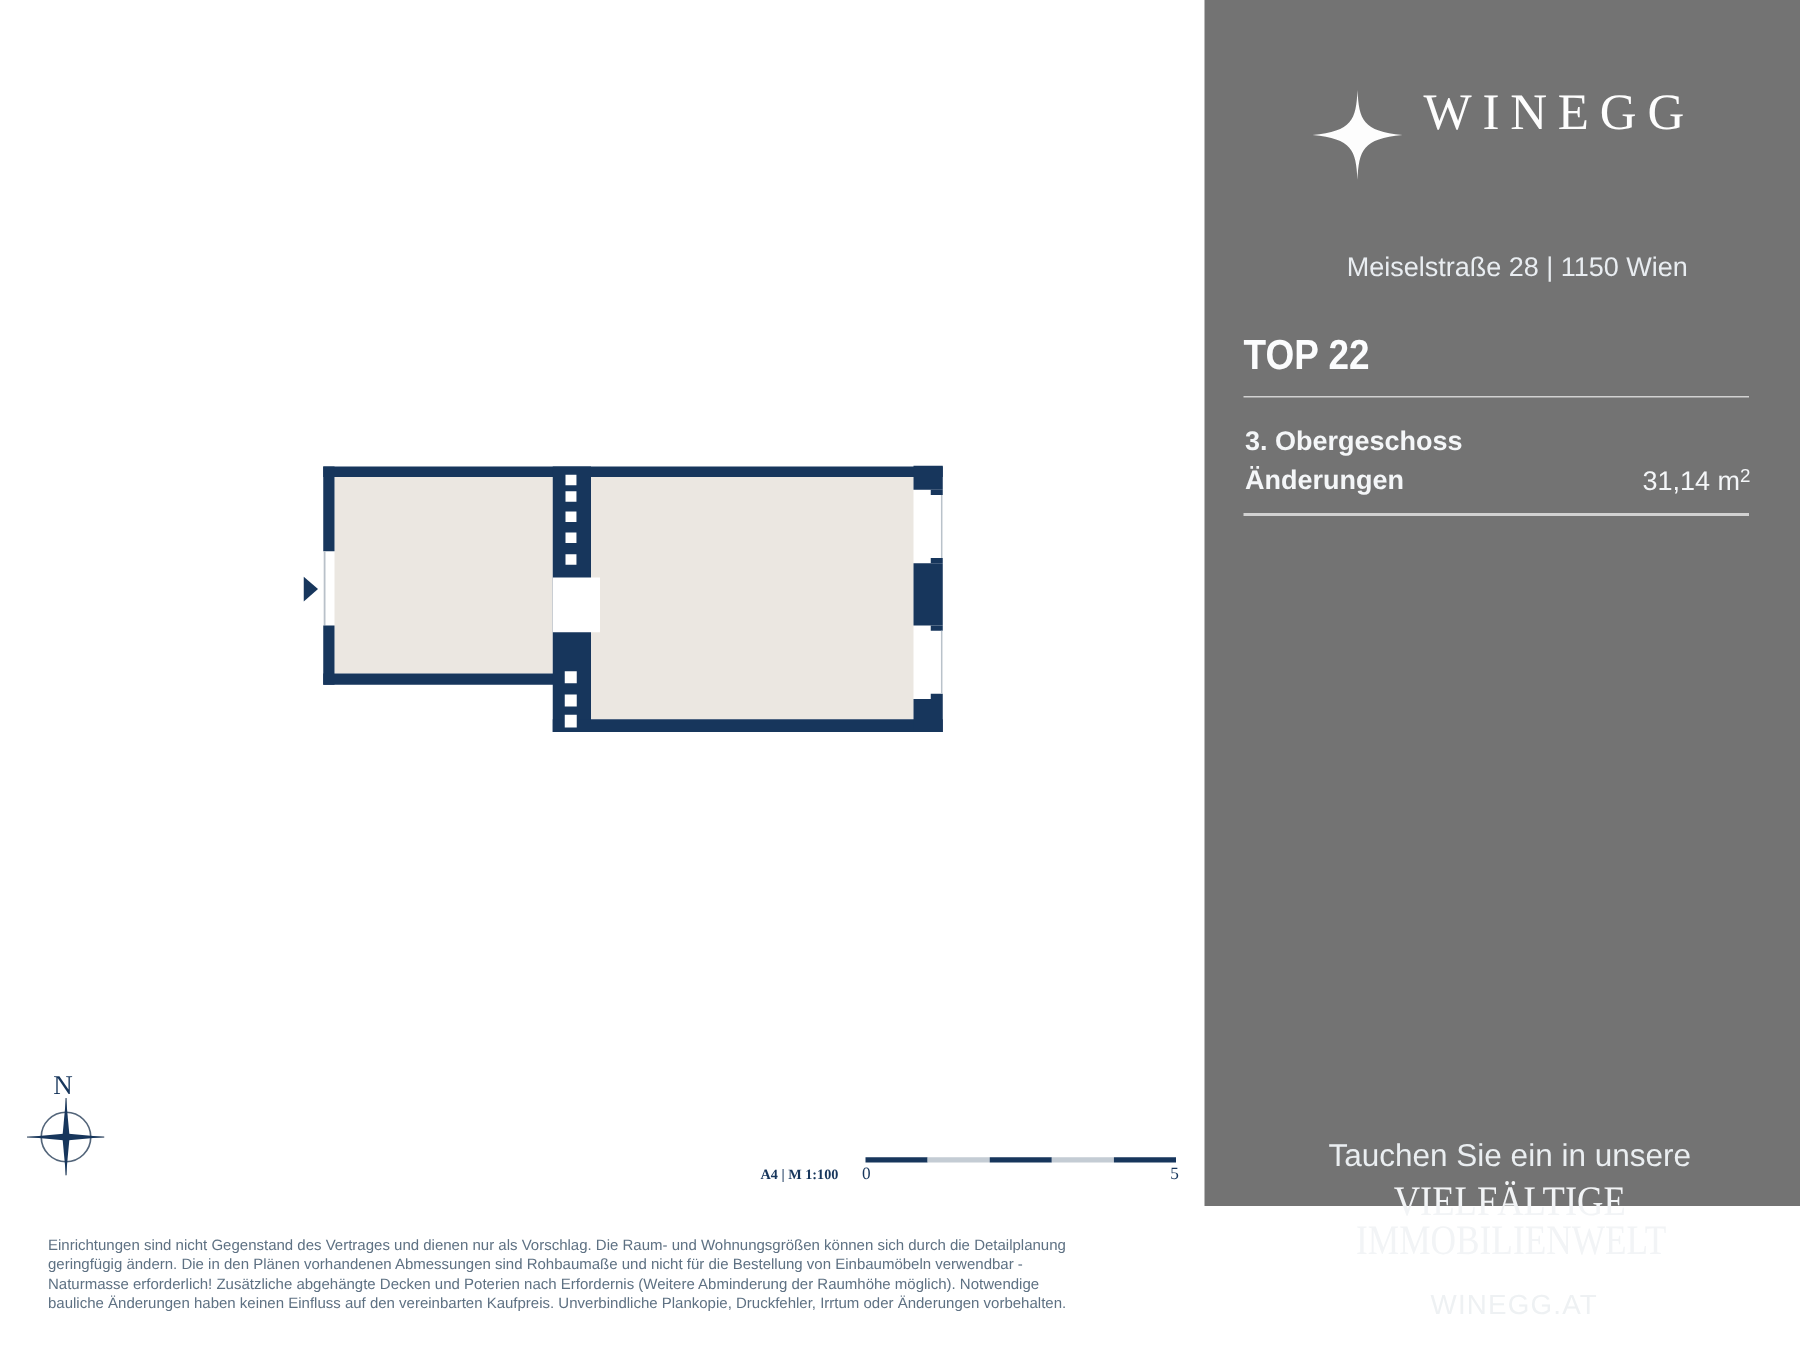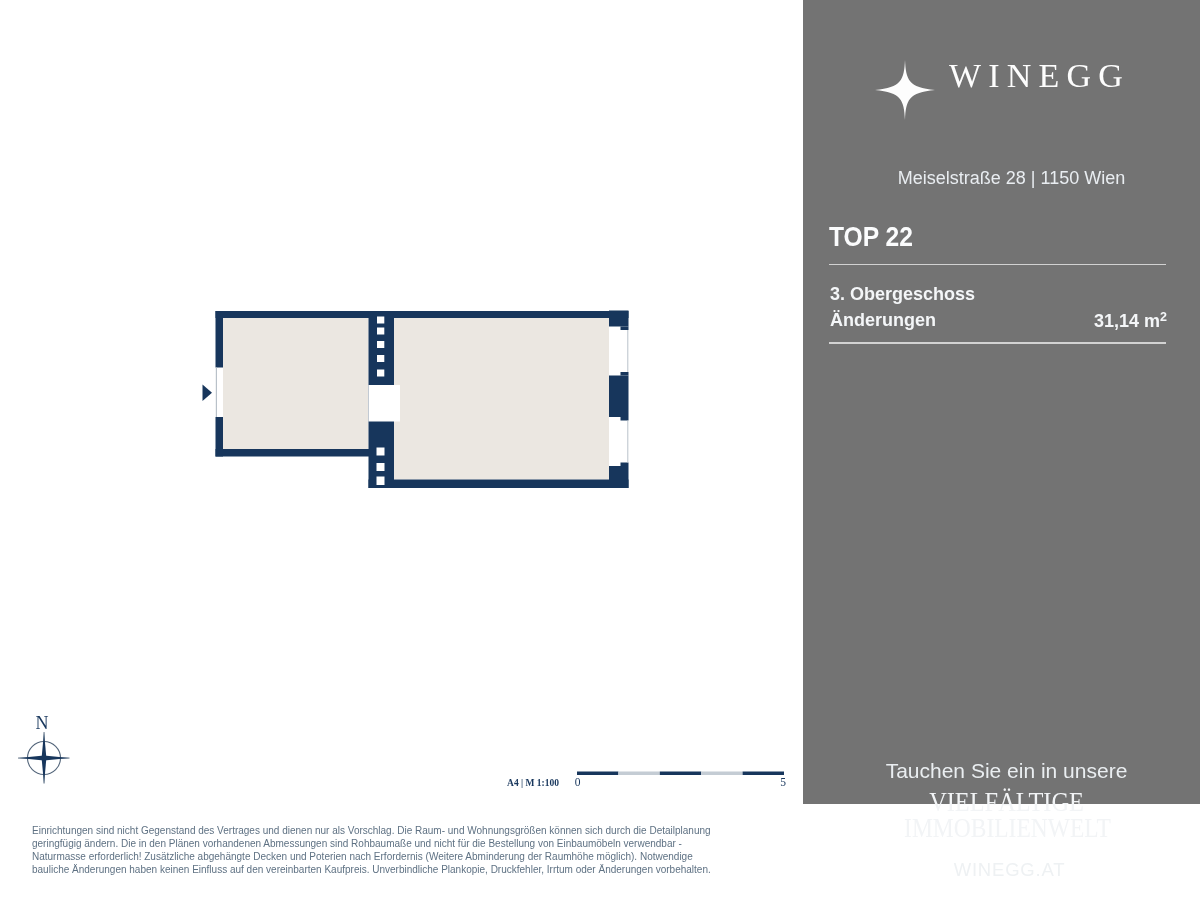--- a/index.html
+++ b/index.html
@@ -10,21 +10,21 @@
   .disclaimer{position:absolute;left:32px;top:824px;width:775px;white-space:nowrap;
       font-size:10px;line-height:13px;color:#5e7183;}
   .addr{position:absolute;left:10px;width:397px;top:168px;text-align:center;
       font-size:18px;color:#e9edf1;}
   .top22{position:absolute;left:26px;top:220.5px;font-size:28px;font-weight:700;color:#fbfcfd;
       transform:scaleX(0.88);transform-origin:left center;}
   .div1{position:absolute;left:26px;top:263.5px;width:337px;height:1.5px;background:rgba(255,255,255,0.68);}
   .div2{position:absolute;left:26px;top:342px;width:337px;height:1.5px;background:rgba(255,255,255,0.68);}
   .og{position:absolute;left:27px;top:284px;font-size:18px;font-weight:700;color:#f4f6f8;}
   .wf{position:absolute;left:27px;top:310px;font-size:18px;font-weight:700;color:#f4f6f8;}
-  .qm{position:absolute;right:33px;top:310px;font-size:18px;font-weight:700;color:#f4f6f8;}
+  .qm{position:absolute;right:33px;top:310px;font-size:18px;font-weight:400;color:#f4f6f8;}
   .tauchen{position:absolute;left:5px;width:397px;top:759px;text-align:center;font-size:21px;color:#eaeef1;}
   .vielf{position:absolute;left:5px;width:397px;top:786.3px;text-align:center;
       font-family:"Liberation Serif",serif;font-size:28px;color:#f2f4f6;
       transform:scaleX(0.87);transform-origin:center;}
   .immow{position:absolute;left:6px;width:397px;top:811.8px;text-align:center;
       font-family:"Liberation Serif",serif;font-size:28px;color:#f2f4f6;
       transform:scaleX(0.84);transform-origin:center;}
   .wat{position:absolute;left:8px;width:397px;top:858.5px;text-align:center;font-size:18.5px;color:#eef1f3;letter-spacing:0.8px;}
   .logotext{position:absolute;left:146px;top:59.5px;color:#fdfdfd;font-family:"Liberation Serif",serif;}
   .logotext .l1{font-size:34px;letter-spacing:7.2px;line-height:31px;}

